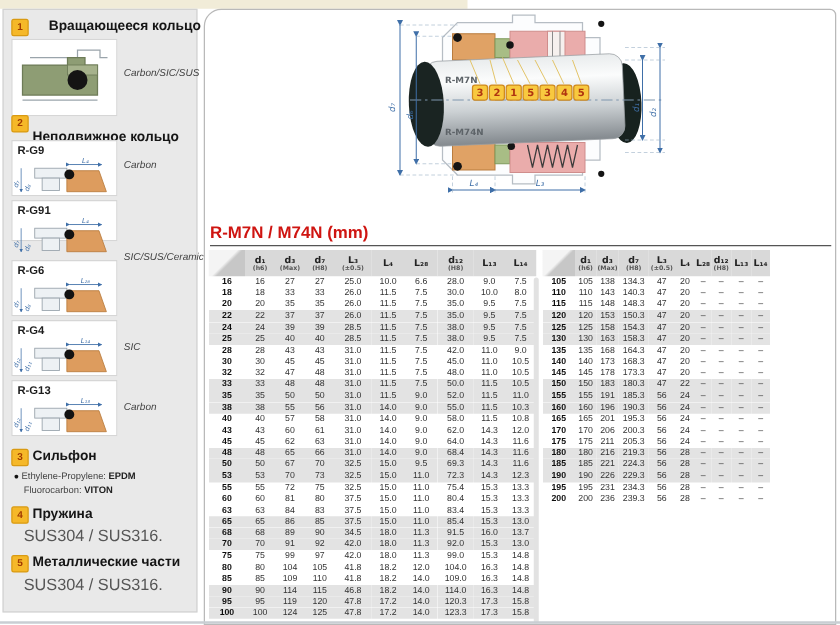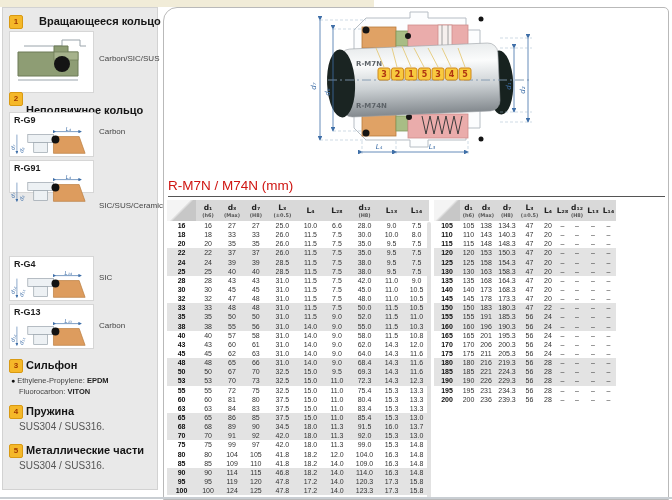--- a/index.html
+++ b/index.html
@@ -13,30 +13,30 @@
 
   
   .sidebar{left:2px;top:7px;width:156px;height:483px;background:#e9e9e9;
            border:1px solid #d2d2d2;box-sizing:border-box;}
   .badge{position:absolute;width:12px;height:12px;background:#f5b829;border:1px solid #d99a12;
          border-radius:2px;color:#a23a00;font-size:8px;font-weight:bold;text-align:center;
          line-height:12px;}
   .sec-title{position:absolute;font-size:11px;font-weight:bold;color:#151515;white-space:nowrap;}
   .card{position:absolute;background:#fff;border:1px solid #d6d6d6;box-sizing:border-box;}
   .ring-name{position:absolute;left:4px;top:2px;font-size:9px;font-weight:bold;color:#1c1c1c;}
-  .mat{position:absolute;font-size:8px;color:#444;white-space:nowrap;}
-  .note{position:absolute;font-size:10px;color:#555;white-space:nowrap;}
+  .mat{position:absolute;font-size:8px;color:#444;white-space:nowrap;font-style:italic;}
+  .note{position:absolute;font-size:13px;color:#555;white-space:nowrap;}
   .bellow-line{position:absolute;font-size:7.5px;color:#444;white-space:nowrap;}
   .bellow-line b{color:#222;}
   .bullet{color:#111;font-size:7px;margin-right:2px;}
 
   
   .panel{left:163px;top:7px;width:506px;height:493px;background:#fff;
          border:1px solid #b9b9b9;border-radius:14px 5px 0 0;box-sizing:border-box;}
-  .tbl-title{position:absolute;left:4px;top:170px;width:497px;font-size:13.5px;font-weight:normal;
+  .tbl-title{position:absolute;left:4px;top:170px;width:497px;font-size:13.5px;font-weight:bold;
              color:#cf1511;border-bottom:1.5px solid #555;padding-bottom:3px;}
 
   .dtable{position:absolute;border-collapse:collapse;table-layout:fixed;}
   .dtable thead th{background:#d9d9d9;height:21px;padding:0;vertical-align:middle;text-align:center;}
   .dtable thead th.corner{background:linear-gradient(135deg,#f4f4f4 0 46%,#c7c7c7 54% 100%);}
   .cm{display:block;font-size:7.5px;font-weight:bold;line-height:8px;color:#222;
       font-family:"DejaVu Sans",sans-serif;}
   .cn{display:block;font-size:5px;line-height:6px;color:#555;font-family:"DejaVu Sans",sans-serif;}
   .dtable tbody td{height:9.15px;font-size:7px;line-height:9px;text-align:center;color:#333;
                    padding:0;white-space:nowrap;overflow:hidden;}
@@ -118,20 +118,34 @@
         <rect x="24" y="16" width="14" height="10" fill="#edf1f4" stroke="#98a2ab" stroke-width="0.7"></rect>
         <polygon points="44,10 70,10 76,27 44,27" fill="#dd9c5e" stroke="#b97c3e" stroke-width="0.7"></polygon>
         <circle cx="46" cy="13" r="4" fill="#121212"></circle>
         <line x1="7" y1="8" x2="7" y2="27" stroke="#3f6fa8" stroke-width="0.6" marker-end="url(#arrs)"></line>
         <text class="dimtxt-sm" transform="rotate(-70 4 24)" x="4" y="24">d₇</text>
         <text class="dimtxt-sm" transform="rotate(-70 13 27)" x="13" y="27">d₈</text>
       </svg>
     </div>
     <div class="mat" style="left:96px;top:193px">SIC/SUS/Ceramic</div>
 
+    <div class="card" style="left:6px;top:200px;width:85px;height:45px">
+      <div class="ring-name">R-G6</div>
+      <svg width="83" height="31" viewBox="0 0 84 30" style="position:absolute;left:0;top:13px">
+        <line x1="46" y1="5" x2="72" y2="5" stroke="#3f6fa8" stroke-width="0.7" marker-start="url(#arrs)" marker-end="url(#arrs)"></line>
+        <text class="dimtxt-sm" x="59" y="4" text-anchor="middle">L₂₈</text>
+        <rect x="18" y="8" width="26" height="8" fill="#edf1f4" stroke="#98a2ab" stroke-width="0.7"></rect>
+        <rect x="24" y="16" width="14" height="10" fill="#edf1f4" stroke="#98a2ab" stroke-width="0.7"></rect>
+        <polygon points="44,10 70,10 76,27 44,27" fill="#dd9c5e" stroke="#b97c3e" stroke-width="0.7"></polygon>
+        <circle cx="46" cy="13" r="4" fill="#121212"></circle>
+        <line x1="7" y1="8" x2="7" y2="27" stroke="#3f6fa8" stroke-width="0.6" marker-end="url(#arrs)"></line>
+        <text class="dimtxt-sm" transform="rotate(-70 4 24)" x="4" y="24">d₇</text>
+        <text class="dimtxt-sm" transform="rotate(-70 13 27)" x="13" y="27">d₈</text>
+      </svg>
+    </div>
 
     <div class="card" style="left:6px;top:248px;width:85px;height:45px">
       <div class="ring-name">R-G4</div>
       <svg width="83" height="31" viewBox="0 0 84 30" style="position:absolute;left:0;top:13px">
         <line x1="46" y1="5" x2="72" y2="5" stroke="#3f6fa8" stroke-width="0.7" marker-start="url(#arrs)" marker-end="url(#arrs)"></line>
         <text class="dimtxt-sm" x="59" y="4" text-anchor="middle">L₁₄</text>
         <rect x="18" y="8" width="26" height="8" fill="#edf1f4" stroke="#98a2ab" stroke-width="0.7"></rect>
         <rect x="24" y="16" width="14" height="10" fill="#edf1f4" stroke="#98a2ab" stroke-width="0.7"></rect>
         <polygon points="44,10 70,10 76,27 44,27" fill="#dd9c5e" stroke="#b97c3e" stroke-width="0.7"></polygon>
         <circle cx="46" cy="13" r="4" fill="#121212"></circle>

